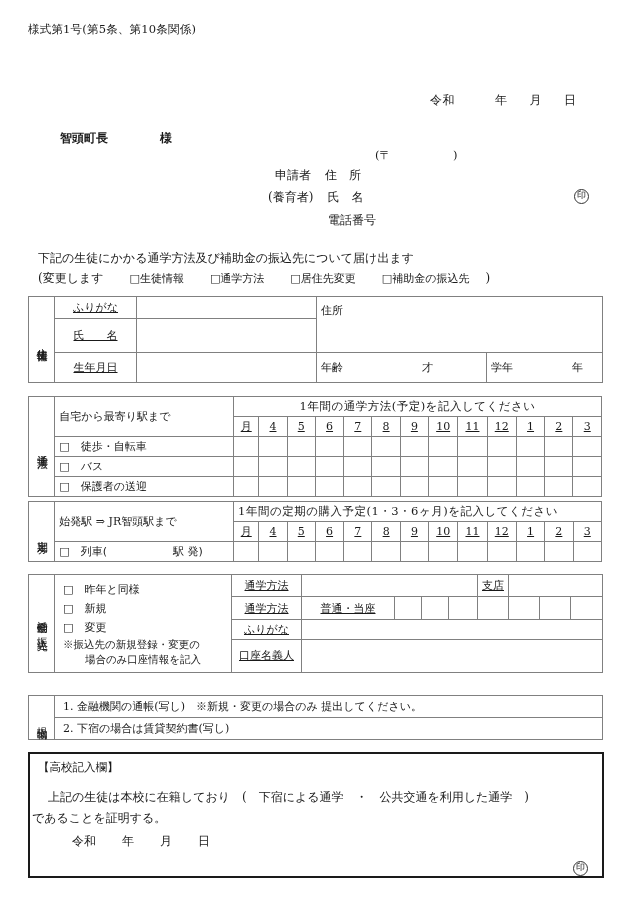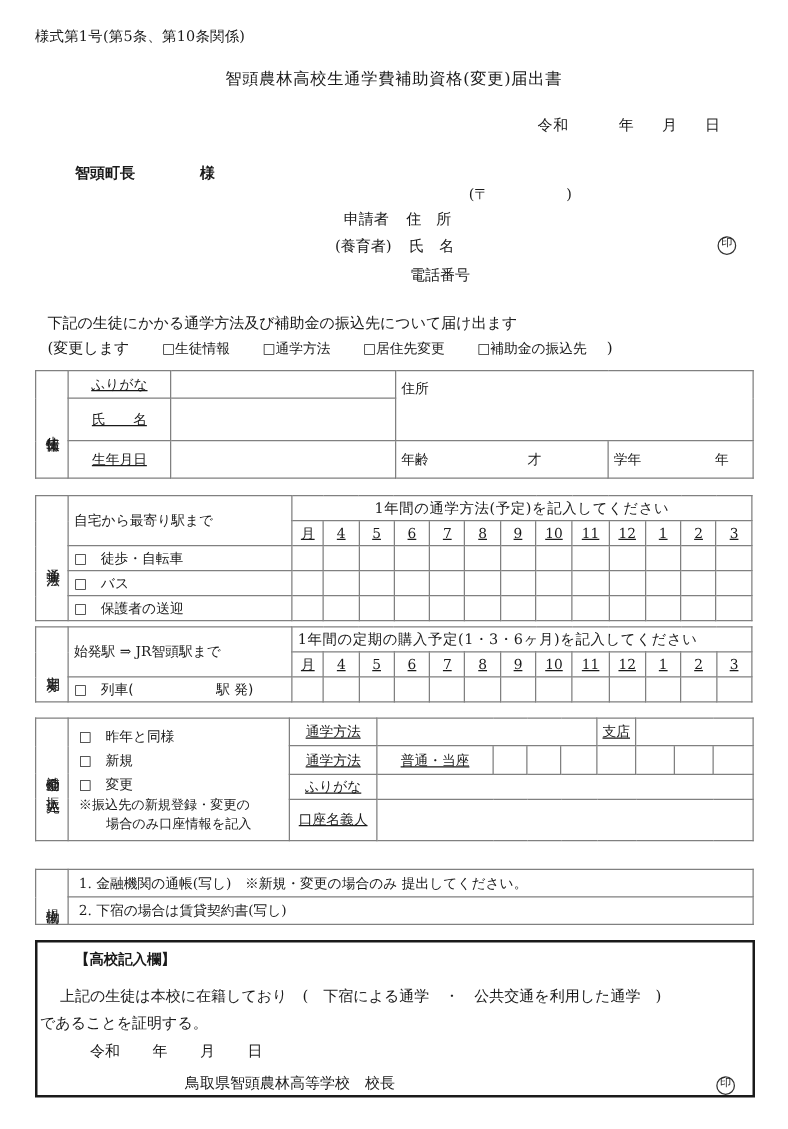--- a/index.html
+++ b/index.html
@@ -135,35 +135,34 @@
   
   #tbl-submit { left: 28px; top: 695px; width: 574px; }
 
   
   #school-box {
     left: 28px; top: 752px;
     width: 572px; height: 122px;
     border: 2px solid #1a1a1a;
     background: #fff;
   }
-  #school-title { left: 38px; top: 760px; font-size: 11.5px; font-weight: bold; margin-left: 22px; }
+  #school-title { left: 38px; top: 760px; font-size: 11.5px; font-weight: normal; }
   #school-l1 { left: 48px; top: 789px; font-size: 12px; }
   #school-l2 { left: 32px; top: 810px; font-size: 12px; }
   #school-date { left: 72px; top: 833px; font-size: 12px; }
   #school-date .gp { display:inline-block; width: 26px; }
   #school-name { left: 148px; top: 858px; font-size: 12px; }
 </style>
 </head>
 <body>
 
 <div class="page">
 
   <div class="abs" id="form-number">様式第1号(第5条、第10条関係)</div>
 
-  <div class="abs" id="doc-title">智頭農林高校生通学費補助資格(変更)届出書</div>
 
   <div class="abs nowrap" id="era-line">
     <span>令和</span><span class="gap-l"></span><span>年</span><span class="gap-s"></span><span>月</span><span class="gap-s"></span><span>日</span>
   </div>
 
   <div class="abs nowrap" id="addressee">
     <span>智頭町長</span><span class="gap"></span><span>様</span>
   </div>
 
   <div class="abs nowrap" id="postal-line">
@@ -452,16 +451,15 @@
     </tbody>
   </table>
 
   <div class="abs" id="school-box"></div>
   <div class="abs" id="school-title">【高校記入欄】</div>
   <div class="abs" id="school-l1">上記の生徒は本校に在籍しており　(　下宿による通学　・　公共交通を利用した通学　)</div>
   <div class="abs" id="school-l2">であることを証明する。</div>
   <div class="abs nowrap" id="school-date">
     <span>令和</span><span class="gp"></span><span>年</span><span class="gp"></span><span>月</span><span class="gp"></span><span>日</span>
   </div>
-  <div class="abs" id="school-name">鳥取県智頭農林高等学校　校長</div>
   <div class="abs seal" id="seal-principal">印</div>
 
 </div>
 
 </body></html>

